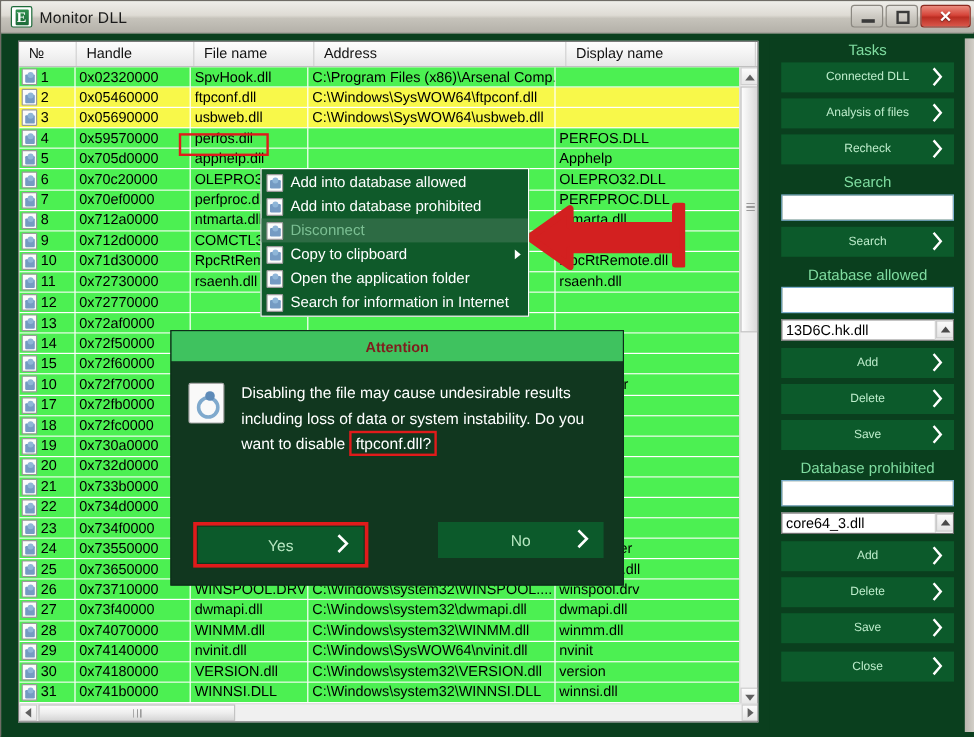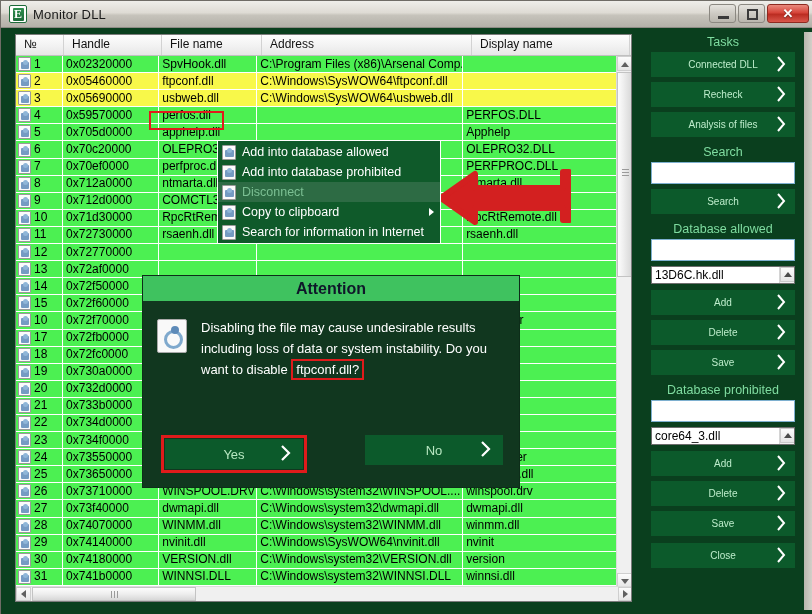--- a/index.html
+++ b/index.html
@@ -296,22 +296,22 @@
     position: absolute;
     left: 141px; top: 247px;
     width: 378px; height: 213px;
     background: #11371f;
     border: 1px solid #0d2d19;
     z-index: 50;
   }
   #attention-title {
     height: 25px;
     background: #3fc25f;
-    color: #0f172a;
-    font-size: 16px; font-weight: bold;
+    color: #7f1d1d;
+    font-size: 12px; font-weight: bold;
     display: flex; align-items: center; justify-content: center;
   }
   #attention-body {
     display: flex;
     padding: 16px 14px 0 14px;
     gap: 14px;
   }
   #attention-icon {
     width: 30px; height: 34px; flex: none;
     background: #f9f9f9; border: 1px solid #a9a9a9;
@@ -828,20 +828,24 @@
           <span class="ci"></span>
           <span>Disconnect</span>
         </div>
         <div class="ctx-item">
           <span class="ci"></span>
           <span>Copy to clipboard</span>
           <span class="submarker"></span>
         </div>
         <div class="ctx-item">
           <span class="ci"></span>
+          <span>Open the application folder</span>
+        </div>
+        <div class="ctx-item">
+          <span class="ci"></span>
           <span>Search for information in Internet</span>
         </div>
       </div>
 
     <svg id="red-arrow" viewBox="0 0 130 60">
       <polygon points="0,30 34,6 34,20 122,20 122,4 128,4 128,52 122,52 122,40 34,40 34,54" fill="#d32020" stroke="#d32020" stroke-width="6" stroke-linejoin="round"></polygon>
     </svg>
 
     <div id="attention-dialog">
       <div id="attention-title">Attention</div>
@@ -875,28 +879,28 @@
       <div class="side-label">Tasks</div>
 
       <div class="side-btn">
         <span>Connected DLL</span>
         <svg class="chev" viewBox="0 0 10 18">
             <polyline points="2,2 8,9 2,16" fill="none" stroke="#ffffff" stroke-width="2"></polyline>
           </svg>
       </div>
 
       <div class="side-btn">
+        <span>Analysis of files</span>
+        <svg class="chev" viewBox="0 0 10 18">
+            <polyline points="2,2 8,9 2,16" fill="none" stroke="#ffffff" stroke-width="2"></polyline>
+          </svg>
+      </div>
+
+      <div class="side-btn">
         <span>Recheck</span>
-        <svg class="chev" viewBox="0 0 10 18">
-            <polyline points="2,2 8,9 2,16" fill="none" stroke="#ffffff" stroke-width="2"></polyline>
-          </svg>
-      </div>
-
-      <div class="side-btn">
-        <span>Analysis of files</span>
         <svg class="chev" viewBox="0 0 10 18">
             <polyline points="2,2 8,9 2,16" fill="none" stroke="#ffffff" stroke-width="2"></polyline>
           </svg>
       </div>
 
       <div class="side-label">Search</div>
       <div class="side-input">
         <input style="width: 100%; height: 100%; border: none; outline: none; font-size: 12px; padding-left: 3px; font-family: &quot;Liberation Sans&quot;, sans-serif;" value="">
       </div>
 

